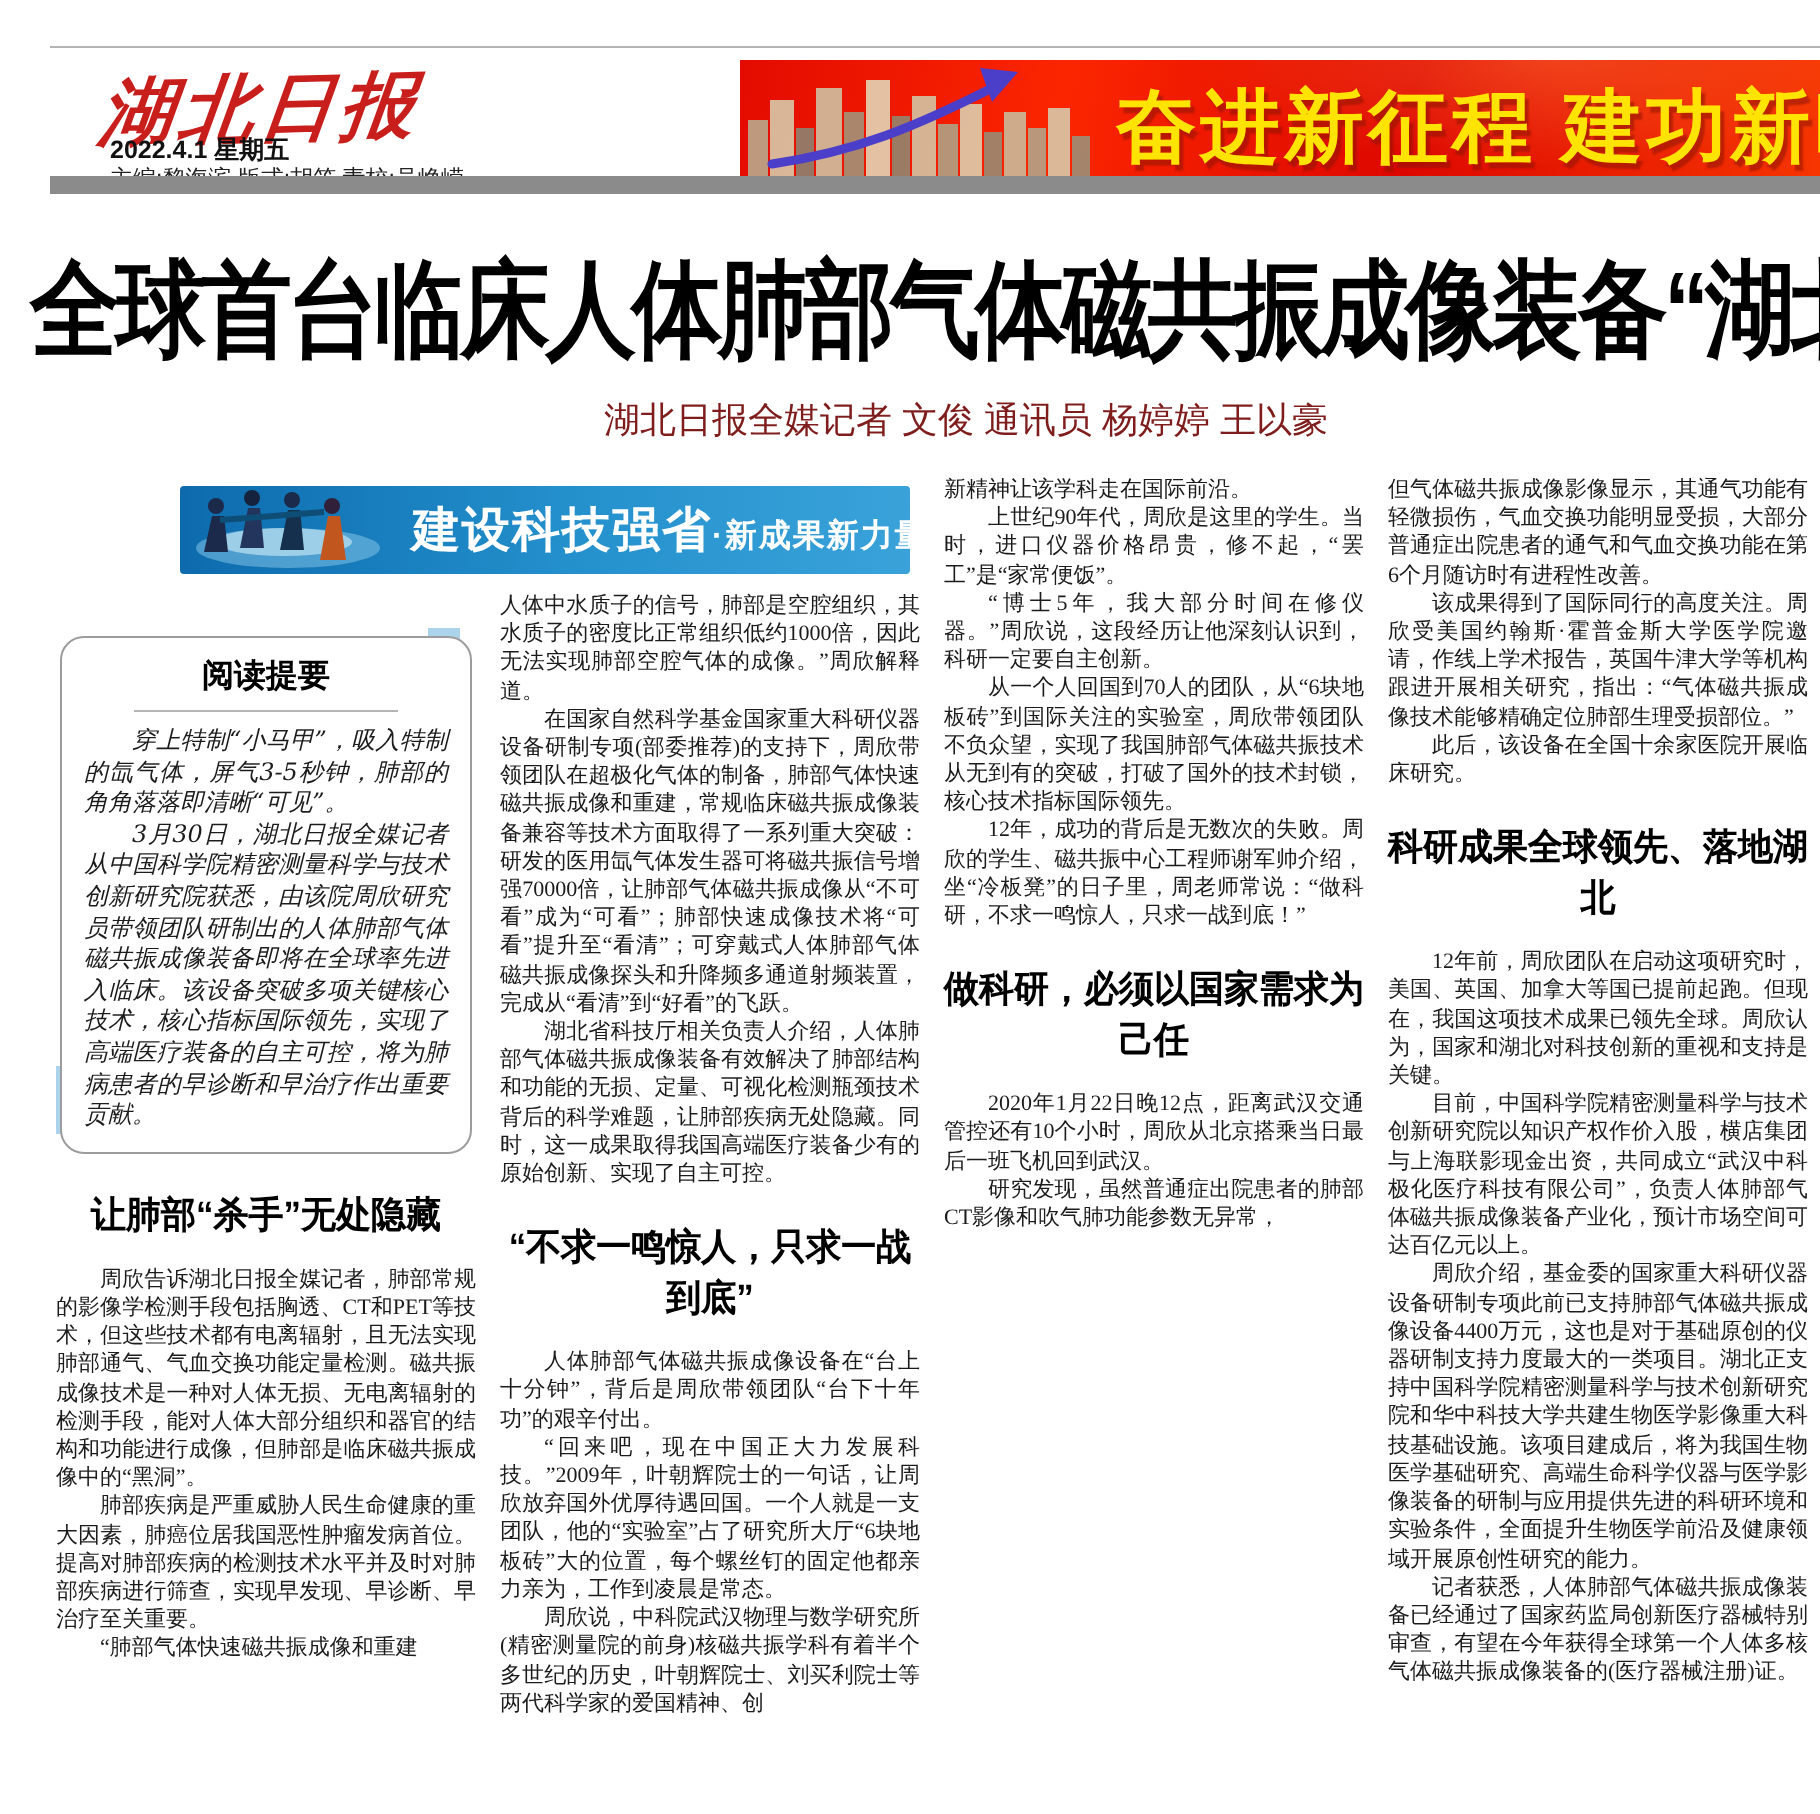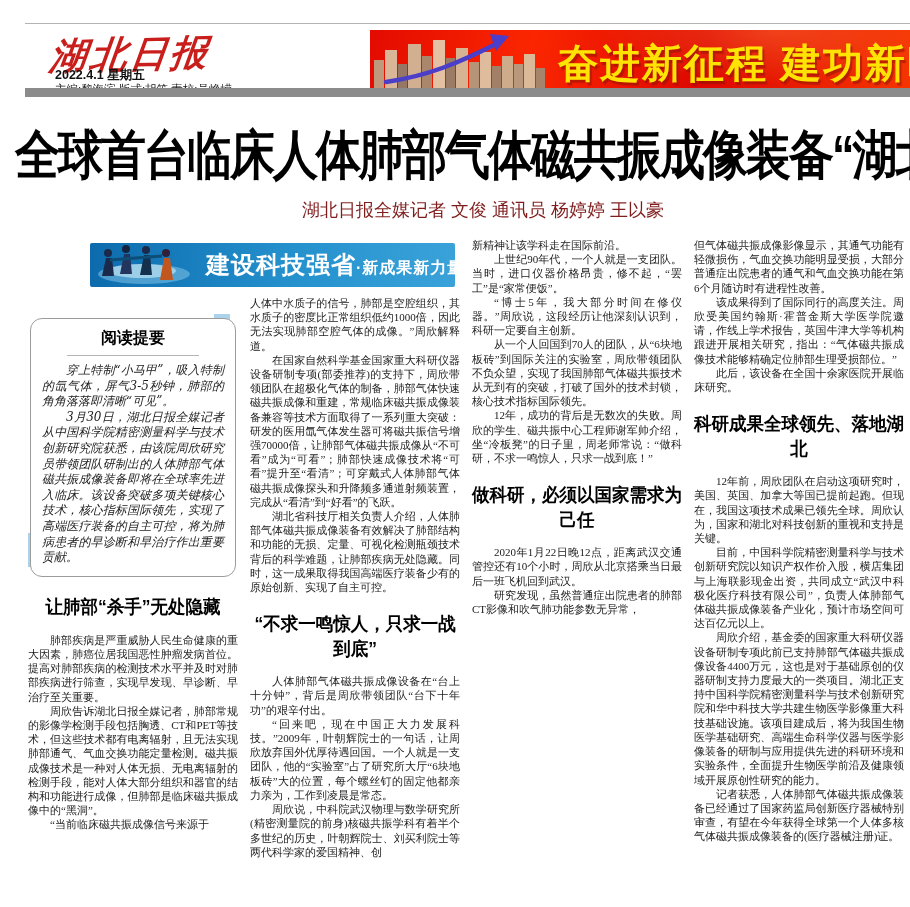--- a/index.html
+++ b/index.html
@@ -176,39 +176,39 @@
       <div class="spacer-banner1"></div>
       <div class="infobox-wrap">
         <div class="infobox">
           <div class="infobox-title">阅读提要</div>
           <div class="infobox-divider"></div>
           <p>穿上特制“小马甲”，吸入特制的氙气体，屏气3-5秒钟，肺部的角角落落即清晰“可见”。</p>
           <p>3月30日，湖北日报全媒记者从中国科学院精密测量科学与技术创新研究院获悉，由该院周欣研究员带领团队研制出的人体肺部气体磁共振成像装备即将在全球率先进入临床。该设备突破多项关键核心技术，核心指标国际领先，实现了高端医疗装备的自主可控，将为肺病患者的早诊断和早治疗作出重要贡献。</p>
         </div>
       </div>
       <h2 class="section">让肺部“杀手”无处隐藏</h2>
+      <p>周欣告诉湖北日报全媒记者，肺部常规的影像学检测手段包括胸透、CT和PET等技术，但这些技术都有电离辐射，且无法实现肺部通气、气血交换功能定量检测。磁共振成像技术是一种对人体无损、无电离辐射的检测手段，能对人体大部分组织和器官的结构和功能进行成像，但肺部是临床磁共振成像中的“黑洞”。</p>
       <p>肺部疾病是严重威胁人民生命健康的重大因素，肺癌位居我国恶性肿瘤发病首位。提高对肺部疾病的检测技术水平并及时对肺部疾病进行筛查，实现早发现、早诊断、早治疗至关重要。</p>
-      <p>周欣告诉湖北日报全媒记者，肺部常规的影像学检测手段包括胸透、CT和PET等技术，但这些技术都有电离辐射，且无法实现肺部通气、气血交换功能定量检测。磁共振成像技术是一种对人体无损、无电离辐射的检测手段，能对人体大部分组织和器官的结构和功能进行成像，但肺部是临床磁共振成像中的“黑洞”。</p>
-      <p>“当前临床磁共振成像信号来源于</p>
+      <p>“肺部气体快速磁共振成像和重建</p>
     </div>
 
     <div class="col">
       <div class="spacer-banner2"></div>
       <p class="cont">人体中水质子的信号，肺部是空腔组织，其水质子的密度比正常组织低约1000倍，因此无法实现肺部空腔气体的成像。”周欣解释道。</p>
       <p>在国家自然科学基金国家重大科研仪器设备研制专项(部委推荐)的支持下，周欣带领团队在超极化气体的制备，肺部气体快速磁共振成像和重建，常规临床磁共振成像装备兼容等技术方面取得了一系列重大突破：研发的医用氙气体发生器可将磁共振信号增强70000倍，让肺部气体磁共振成像从“不可看”成为“可看”；肺部快速成像技术将“可看”提升至“看清”；可穿戴式人体肺部气体磁共振成像探头和升降频多通道射频装置，完成从“看清”到“好看”的飞跃。</p>
       <p>湖北省科技厅相关负责人介绍，人体肺部气体磁共振成像装备有效解决了肺部结构和功能的无损、定量、可视化检测瓶颈技术背后的科学难题，让肺部疾病无处隐藏。同时，这一成果取得我国高端医疗装备少有的原始创新、实现了自主可控。</p>
       <h2 class="section">“不求一鸣惊人，只求一战到底”</h2>
       <p>人体肺部气体磁共振成像设备在“台上十分钟”，背后是周欣带领团队“台下十年功”的艰辛付出。</p>
       <p>“回来吧，现在中国正大力发展科技。”2009年，叶朝辉院士的一句话，让周欣放弃国外优厚待遇回国。一个人就是一支团队，他的“实验室”占了研究所大厅“6块地板砖”大的位置，每个螺丝钉的固定他都亲力亲为，工作到凌晨是常态。</p>
       <p>周欣说，中科院武汉物理与数学研究所(精密测量院的前身)核磁共振学科有着半个多世纪的历史，叶朝辉院士、刘买利院士等两代科学家的爱国精神、创</p>
     </div>
 
     <div class="col">
       <p class="cont">新精神让该学科走在国际前沿。</p>
-      <p>上世纪90年代，一个人就是一支团队。当时，进口仪器价格昂贵，修不起，“罢工”是“家常便饭”。</p>
+      <p>上世纪90年代，周欣是这里的学生。当时，进口仪器价格昂贵，修不起，“罢工”是“家常便饭”。</p>
       <p>“博士5年，我大部分时间在修仪器。”周欣说，这段经历让他深刻认识到，科研一定要自主创新。</p>
       <p>从一个人回国到70人的团队，从“6块地板砖”到国际关注的实验室，周欣带领团队不负众望，实现了我国肺部气体磁共振技术从无到有的突破，打破了国外的技术封锁，核心技术指标国际领先。</p>
       <p>12年，成功的背后是无数次的失败。周欣的学生、磁共振中心工程师谢军帅介绍，坐“冷板凳”的日子里，周老师常说：“做科研，不求一鸣惊人，只求一战到底！”</p>
       <h2 class="section">做科研，必须以国家需求为己任</h2>
       <p>2020年1月22日晚12点，距离武汉交通管控还有10个小时，周欣从北京搭乘当日最后一班飞机回到武汉。</p>
       <p>研究发现，虽然普通症出院患者的肺部CT影像和吹气肺功能参数无异常，</p>
     </div>
 
     <div class="col">
       <p class="cont">但气体磁共振成像影像显示，其通气功能有轻微损伤，气血交换功能明显受损，大部分普通症出院患者的通气和气血交换功能在第6个月随访时有进程性改善。</p>

